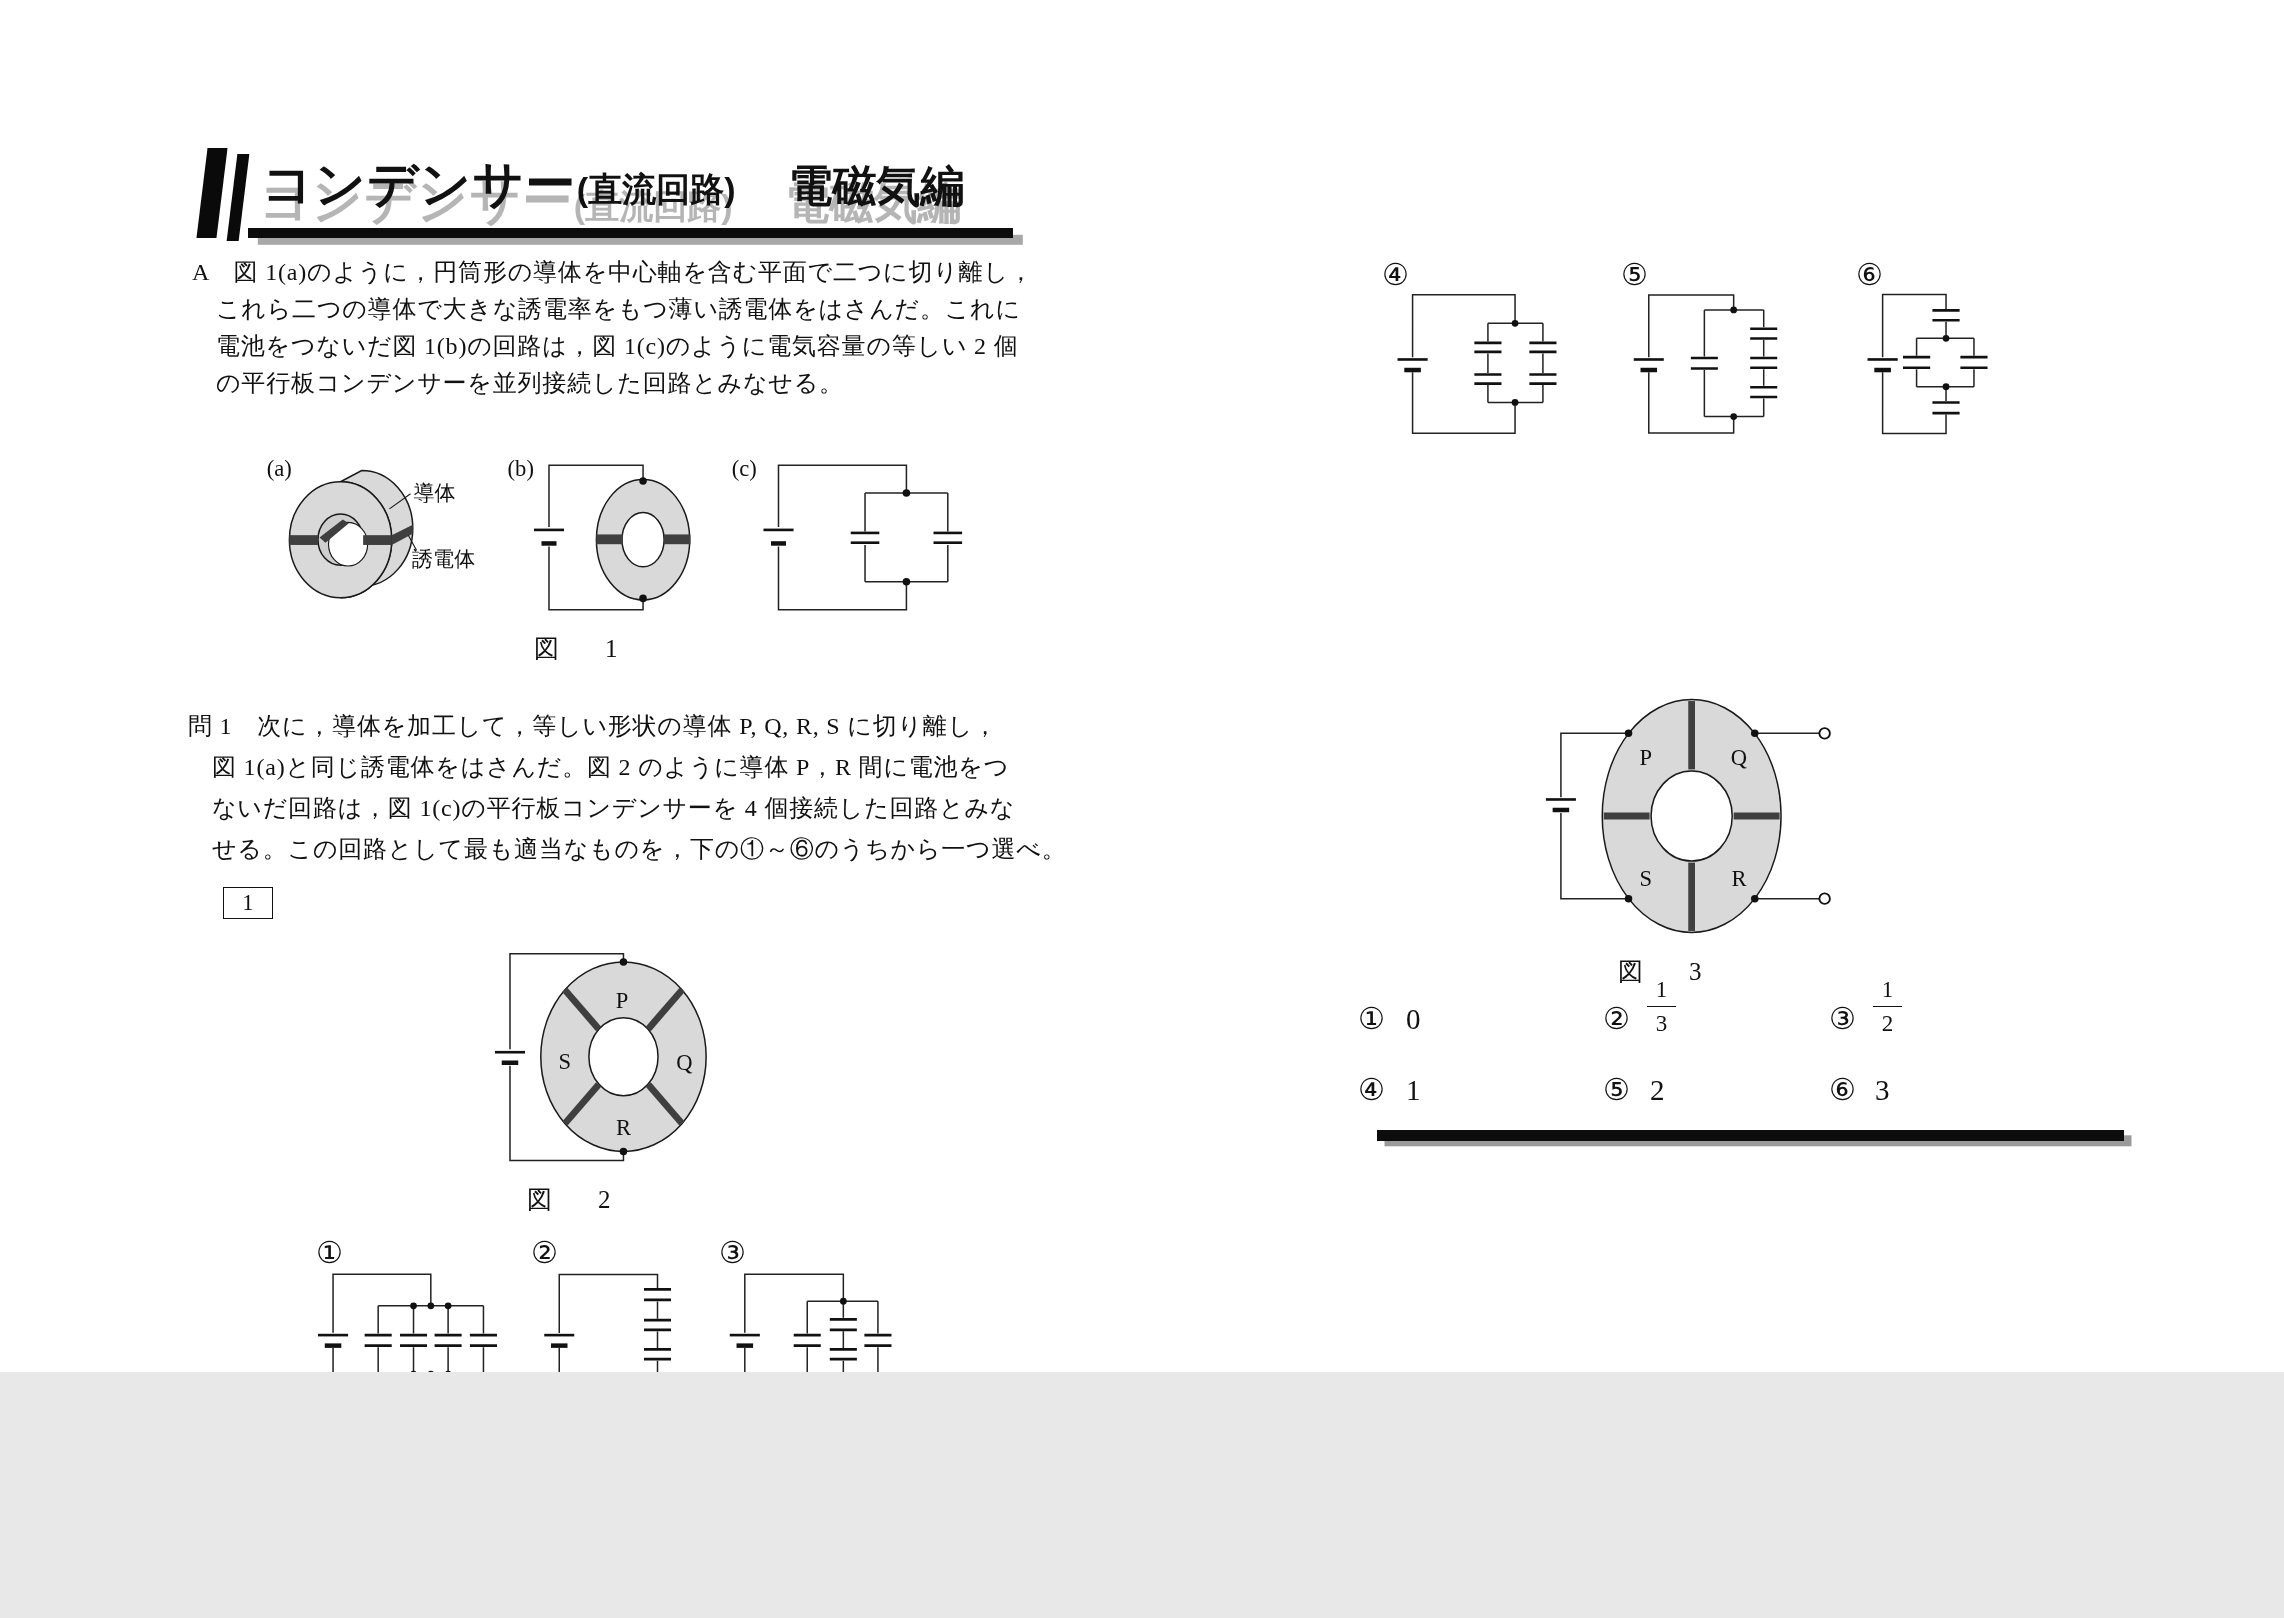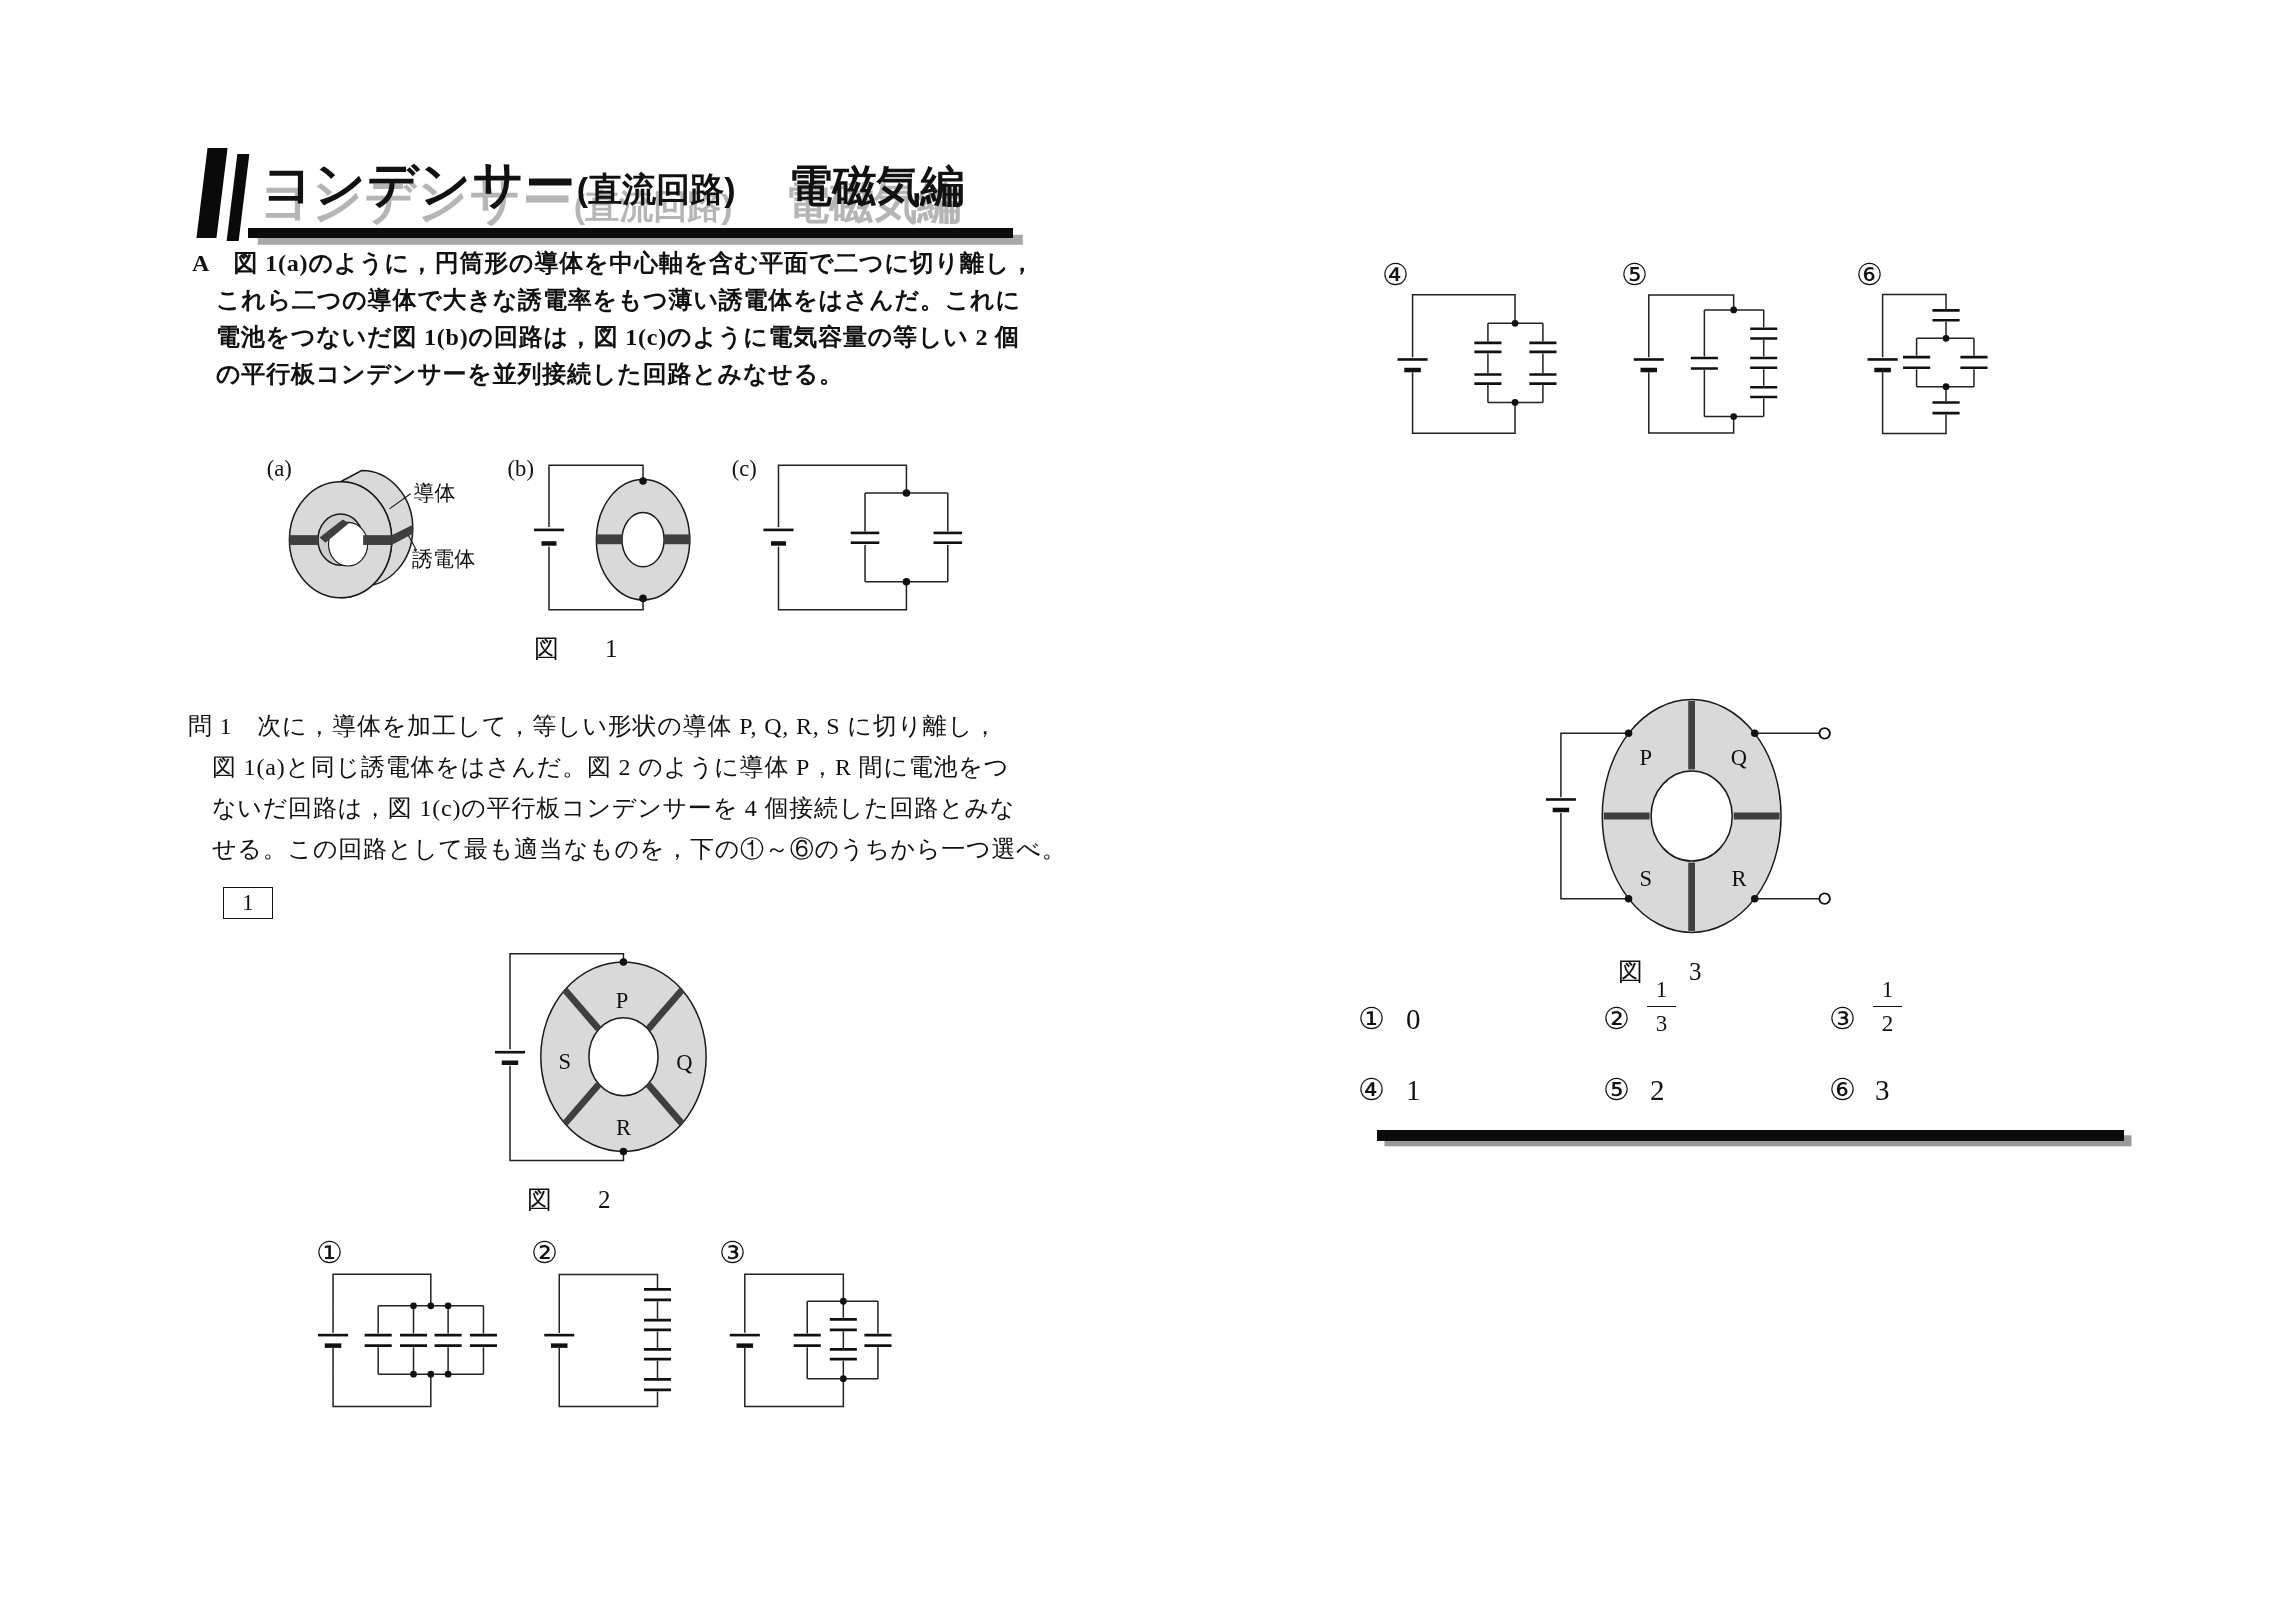--- a/index.html
+++ b/index.html
@@ -1,16 +1,16 @@
 <!DOCTYPE html>
 <html style="font-size:12px"><head>
 <meta charset="utf-8">
 <style>
   html,body{margin:0;padding:0;background:#e8e8e8;}
-  .page{position:relative;width:2284px;height:1618px;background:#ffffff;overflow:hidden;
+  .page{position:relative;width:2284px;height:1372px;background:#ffffff;overflow:hidden;
         font-family:"Liberation Serif","DejaVu Serif",serif;color:#111;}
   .abs{position:absolute;}
   .gothic{font-family:"Liberation Sans","DejaVu Sans",sans-serif;}
 
   
   .hbar{background:#0a0a0a;transform:skewX(-7deg);}
   .title-line{white-space:nowrap;text-shadow:-3px 16.6px 0 #b5b5b5;}
   .t-main{font-size:50px;font-weight:600;letter-spacing:1.5px;}
   .t-sub{font-size:34px;font-weight:600;}
   .t-ed{font-size:44px;font-weight:700;margin-left:53px;}
@@ -42,21 +42,21 @@
 <div class="page">
 
   <div class="abs hbar" style="left:202px;top:148px;width:20.3px;height:90px;"></div>
   <div class="abs hbar" style="left:232px;top:154px;width:12px;height:87px;"></div>
 
   <div class="abs gothic title-line" style="left:262px;top:151px;">
     <span class="t-main">コンデンサー</span><span class="t-sub">(直流回路)</span><span class="t-ed">電磁気編</span>
   </div>
   <div class="abs underline" style="left:248px;top:228px;width:765px;height:9.8px;"></div>
 
-  <div class="abs para" style="left:192px;top:245px;font-weight:bold;">
+  <div class="abs para" style="left:192px;top:254px;">
     <div>A　図 1(a)のように，円筒形の導体を中心軸を含む平面で二つに切り離し，</div>
     <div>これら二つの導体で大きな誘電率をもつ薄い誘電体をはさんだ。これに</div>
     <div>電池をつないだ図 1(b)の回路は，図 1(c)のように電気容量の等しい 2 個</div>
     <div>の平行板コンデンサーを並列接続した回路とみなせる。</div>
   </div>
 
   <svg class="abs" style="left:248px;top:444px;" width="760" height="226" viewBox="0 0 1010 300">
 
     <text x="25" y="42" font-size="30">(a)</text>
     <path d="M123,50 A68,77 0 0 1 123,204 L151,189 A68,77 0 0 0 151,35 Z" fill="#d9d9d9" stroke="#1a1a1a" stroke-width="2"></path>

